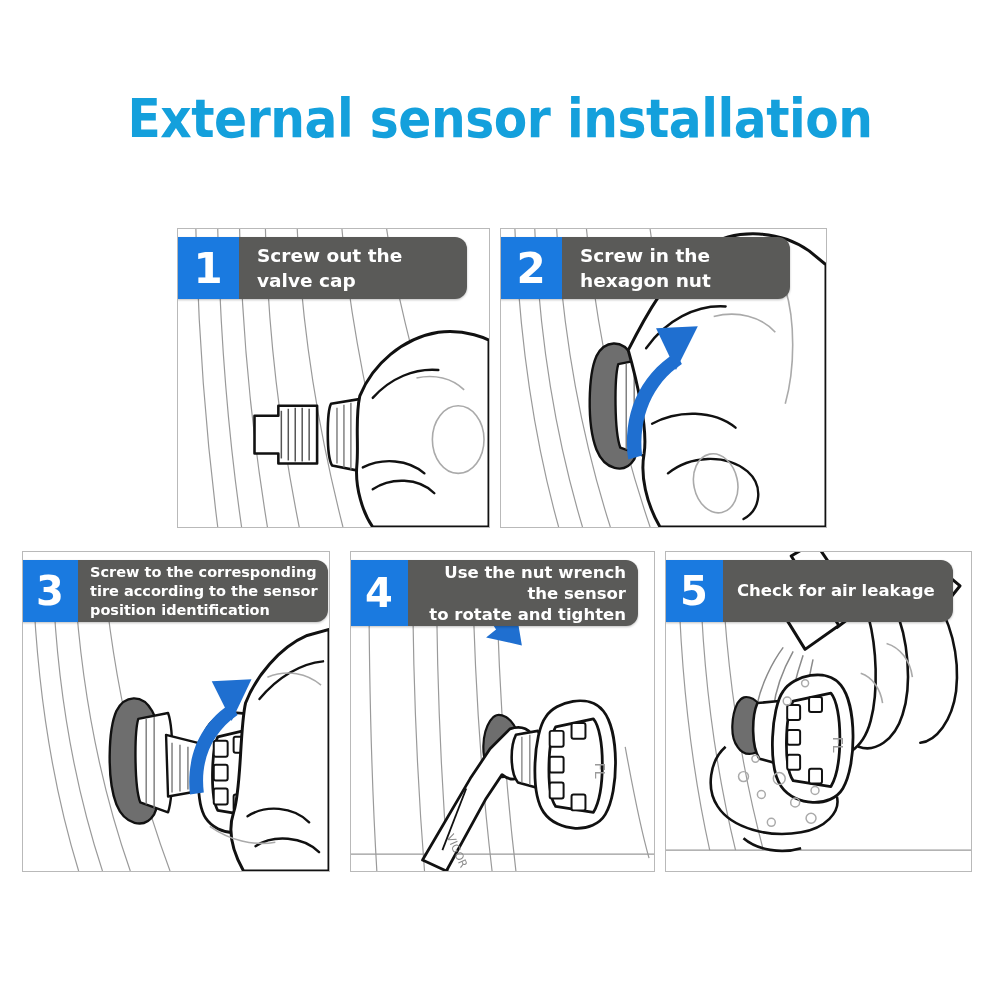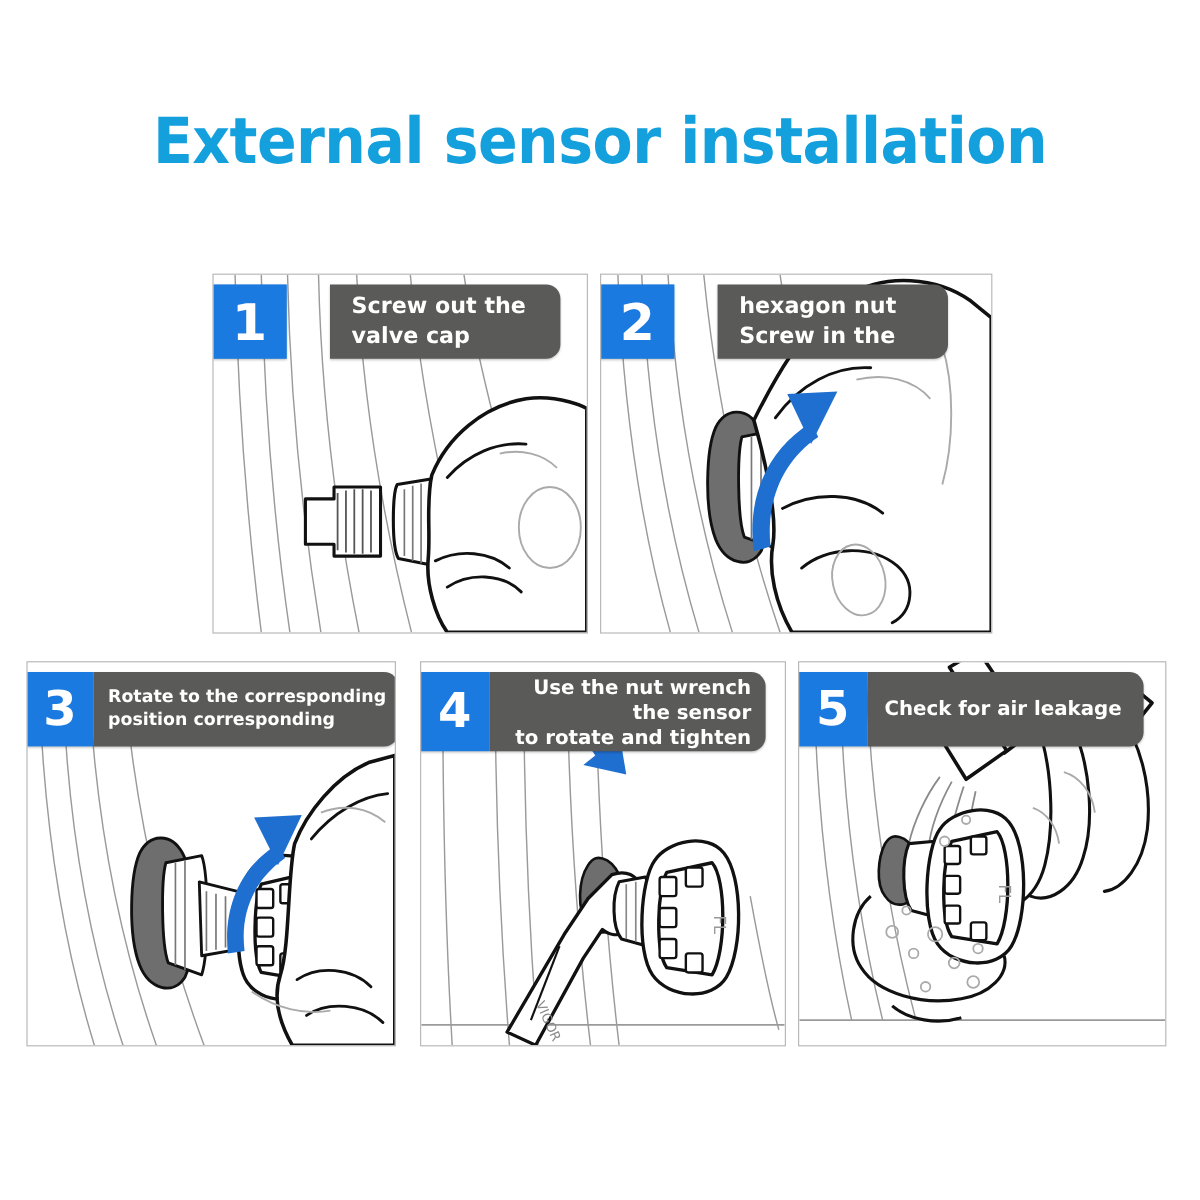--- a/index.html
+++ b/index.html
@@ -76,21 +76,21 @@
     font-family: "DejaVu Sans", sans-serif;
     font-weight: bold;
     border-top-right-radius: 12px;
     border-bottom-right-radius: 12px;
     flex: 1 1 auto;
   }
   .cap-text span { display: block; white-space: nowrap; }
 
   
   .cap-top .num { width: 62px; font-size: 42px; }
-  .cap-top .cap-text { padding: 0 14px 0 18px; font-size: 18.5px; line-height: 25px; margin-left: 36px; }
+  .cap-top .cap-text { padding: 0 14px 0 18px; font-size: 18.5px; line-height: 25px; }
 
   
   .cap-b3 .num { width: 56px; font-size: 40px; }
   .cap-b3 .cap-text { padding: 0 10px 0 12px; font-size: 14.5px; line-height: 19px; }
 
   .cap-b4 .num { width: 58px; font-size: 40px; }
   .cap-b4 .cap-text { padding: 0 12px 0 14px; font-size: 16.5px; line-height: 21px; align-items: flex-end; }
 
   .cap-b5 .num { width: 58px; font-size: 40px; }
   .cap-b5 .cap-text { padding: 0 12px 0 14px; font-size: 16.5px; line-height: 22px; }
@@ -191,22 +191,22 @@
         <ellipse cx="216" cy="256" rx="22" ry="30" transform="rotate(-12 216 256)"></ellipse>
         <path d="M286 60 C 296 92, 296 140, 286 176"></path>
       </g>
       <path d="M128 232 C 122 188, 138 148, 176 124 L182 136 C 152 156, 138 190, 142 228 Z" fill="#1f6fd0"></path>
       <path d="M156 100 L198 98 L176 142 Z" fill="#1f6fd0"></path>
     </svg>
   </div>
   <div class="caption cap-top" style="left:-1px; top:8px; width:290px; height:62px;">
     <div class="num">2</div>
     <div class="cap-text">
+      <span>Screw in the</span>
       <span>hexagon nut</span>
-      <span>Screw in the</span>
     </div>
   </div>
 </div>
 
 <div class="panel" style="left:22px; top:551px; width:308px; height:321px;">
   <div class="art">
     <svg viewBox="0 0 308 321" preserveAspectRatio="none">
       <g fill="none" stroke="#9a9a9a" stroke-width="1.2">
         <path d="M10 30 C 14 130, 28 230, 56 321"></path>
         <path d="M30 30 C 34 130, 50 230, 80 321"></path>
@@ -250,22 +250,23 @@
         <path d="M246 126 C 266 118, 286 122, 300 134"></path>
         <path d="M188 276 C 208 290, 232 296, 254 292"></path>
       </g>
       <path d="M168 244 C 164 206, 178 172, 210 152 L216 164 C 190 182, 178 210, 182 242 Z" fill="#1f6fd0"></path>
       <path d="M190 130 L230 128 L210 170 Z" fill="#1f6fd0"></path>
     </svg>
   </div>
   <div class="caption cap-b3" style="left:-1px; top:8px; width:290px; height:62px;">
     <div class="num">3</div>
     <div class="cap-text">
-      <span>Rotate to the corresponding</span>
-      <span>position corresponding</span>
+      <span>Screw to the corresponding</span>
+      <span>tire according to the sensor</span>
+      <span>position identification</span>
     </div>
   </div>
 </div>
 
 <div class="panel" style="left:350px; top:551px; width:305px; height:321px;">
   <div class="art">
     <svg viewBox="0 0 305 321" preserveAspectRatio="none">
       <g fill="none" stroke="#9a9a9a" stroke-width="1.2">
         <path d="M18 10 C 18 120, 20 220, 26 321"></path>
         <path d="M62 10 C 62 120, 66 220, 74 321"></path>

